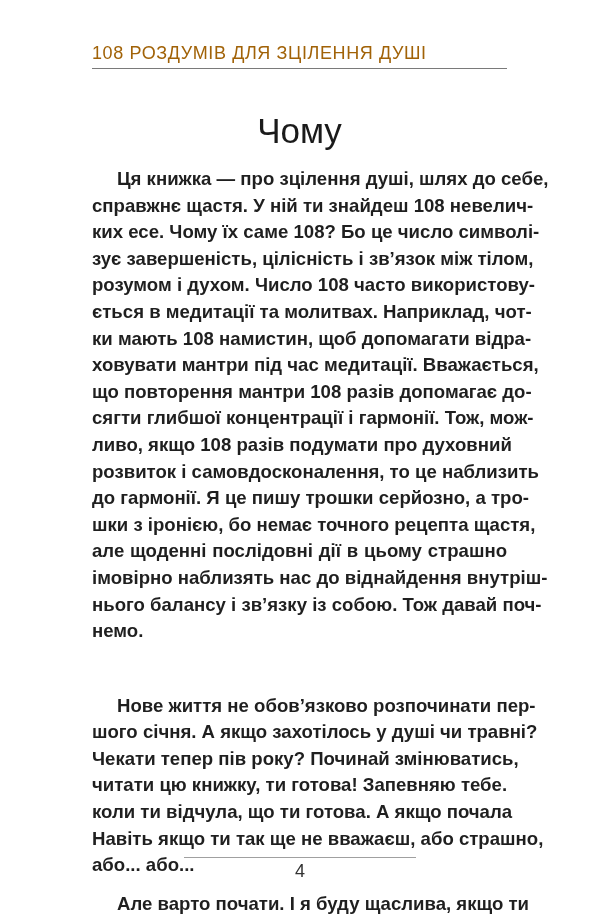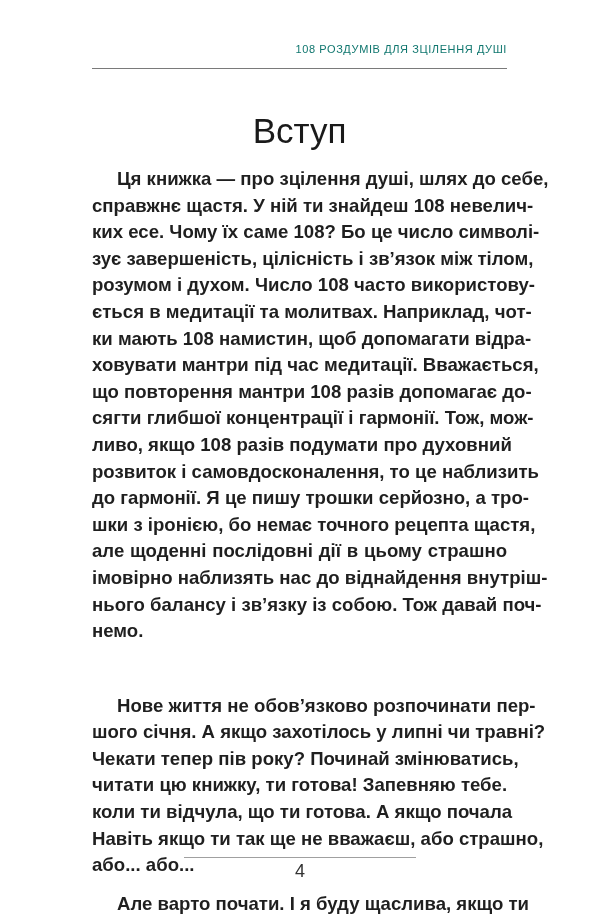--- a/index.html
+++ b/index.html
@@ -1,19 +1,19 @@
 <!DOCTYPE html>
 <html><head>
 <meta charset="utf-8">
 <style>
   html, body { margin: 0; padding: 0; background: #ffffff; }
   body { width: 600px; height: 923px; position: relative; overflow: hidden;
          font-family: "Liberation Sans", "DejaVu Sans", sans-serif; color: #1f1f1f; }
   .running-head { position: absolute; left: 92px; width: 415px; top: 43px;
-                  text-align: right; font-size: 11px; letter-spacing: 0.6px; color: #0f766e; }
+                  text-align: left; font-size: 18px; letter-spacing: 0.6px; color: #a16207; }
   .head-rule { position: absolute; left: 92px; width: 415px; top: 68px; height: 0;
                border-top: 1.5px solid #7a7a7a; }
   .chapter-title { position: absolute; left: 92px; width: 415px; top: 111px;
                    text-align: center; font-size: 35px; font-weight: normal; color: #1a1a1a; margin: 0; }
   .body-text { position: absolute; left: 92px; width: 415px; top: 166px; font-weight: bold; }
   .para { margin: 0 0 12px 0; font-size: 18.6px; line-height: 26.6px; text-align: justify;
           text-indent: 25px; hyphens: manual; }
   .line { display: block; text-align: justify; text-align-last: justify; white-space: nowrap; }
   .line.last { text-align-last: left; }
   .line.first { text-indent: 25px; }
@@ -21,21 +21,21 @@
                border-top: 1px solid #a0a0a0; }
   .page-number { position: absolute; left: 184px; width: 232px; top: 861px;
                  text-align: center; font-size: 18px; color: #333; }
 </style>
 </head>
 <body>
 
 <div class="running-head">108 РОЗДУМІВ ДЛЯ ЗЦІЛЕННЯ ДУШІ</div>
 <div class="head-rule"></div>
 
-<h1 class="chapter-title">Вступ</h1>
+<h1 class="chapter-title">Чому</h1>
 
 <div class="body-text" id="body-text">
     <div class="para" style="text-indent: 0px;">
       <span class="line first">Ця книжка — про зцілення душі, шлях до себе,</span>
       <span class="line">справжнє щастя. У ній ти знайдеш 108 невелич-</span>
       <span class="line">ких есе. Чому їх саме 108? Бо це число символі-</span>
       <span class="line">зує завершеність, цілісність і зв’язок між тілом,</span>
       <span class="line">розумом і духом. Число 108 часто використову-</span>
       <span class="line">ється в медитації та молитвах. Наприклад, чот-</span>
       <span class="line">ки мають 108 намистин, щоб допомагати відра-</span>
@@ -46,21 +46,21 @@
       <span class="line">розвиток і самовдосконалення, то це наблизить</span>
       <span class="line">до гармонії. Я це пишу трошки серйозно, а тро-</span>
       <span class="line">шки з іронією, бо немає точного рецепта щастя,</span>
       <span class="line">але щоденні послідовні дії в цьому страшно</span>
       <span class="line">імовірно наблизять нас до віднайдення внутріш-</span>
       <span class="line">нього балансу і зв’язку із собою. Тож давай поч-</span>
       <span class="line last">немо.</span>
     </div>
     <div class="para" style="text-indent: 0px; margin-top: 48px;">
       <span class="line first">Нове життя не обов’язково розпочинати пер-</span>
-      <span class="line">шого січня. А якщо захотілось у липні чи травні?</span>
+      <span class="line">шого січня. А якщо захотілось у душі чи травні?</span>
       <span class="line">Чекати тепер пів року? Починай змінюватись,</span>
       <span class="line">читати цю книжку, ти готова! Запевняю тебе.</span>
       <span class="line">коли ти відчула, що ти готова. А якщо почала</span>
       <span class="line">Навіть якщо ти так ще не вважаєш, або страшно,</span>
       <span class="line last">або... або...</span>
     </div>
     <div class="para" style="text-indent: 0px;">
       <span class="line first">Але варто почати. І я буду щаслива, якщо ти</span>
     </div>
   </div>

